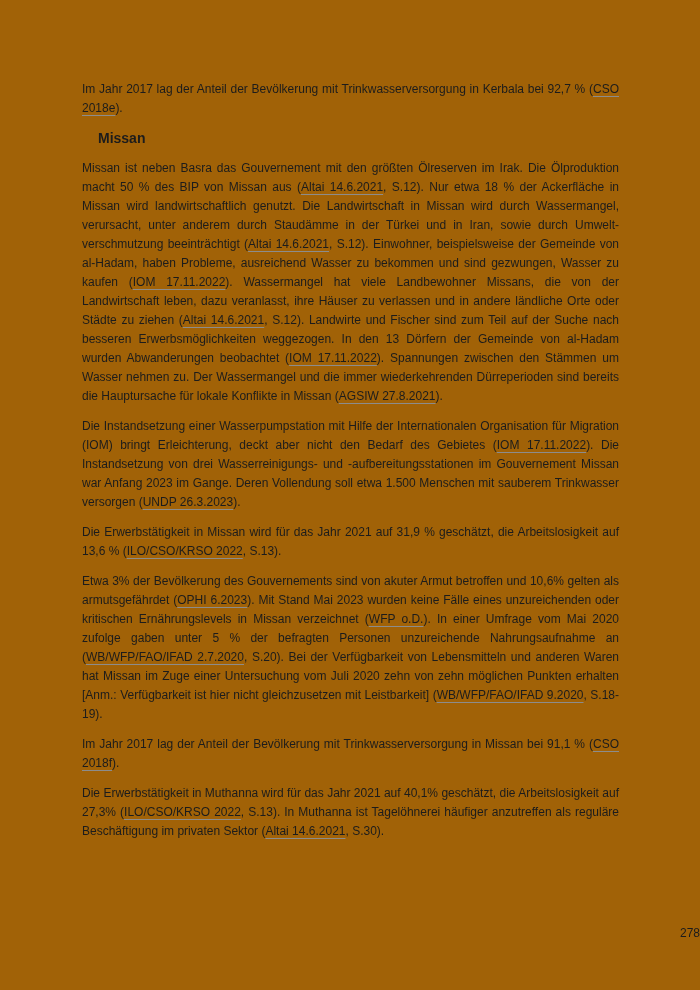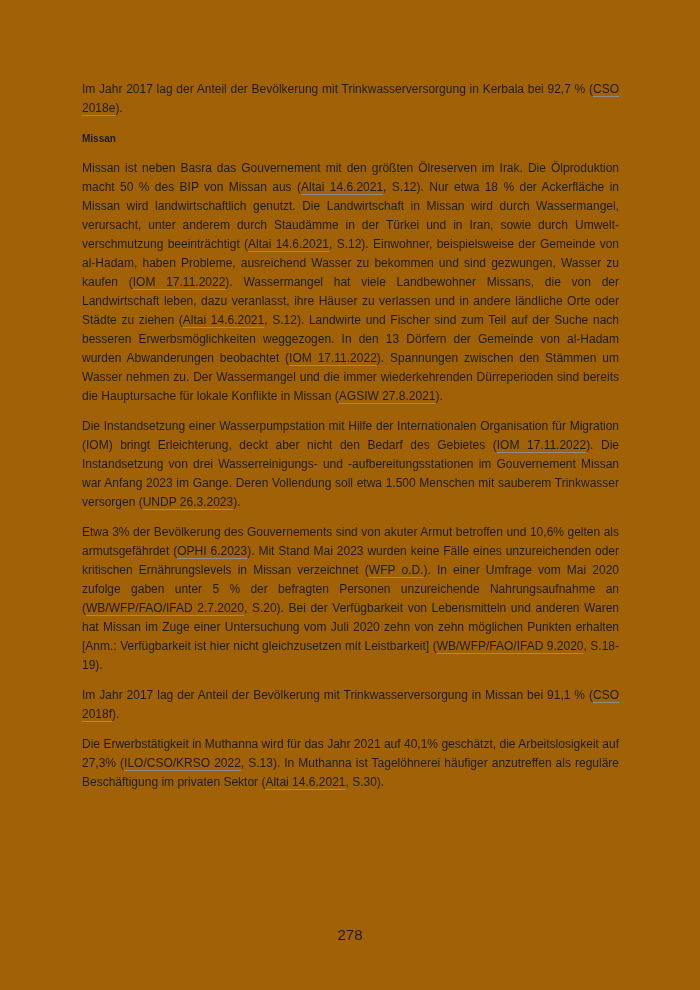--- a/index.html
+++ b/index.html
@@ -24,51 +24,52 @@
     font-size: 12px;
     line-height: 19px;
     text-align: justify;
   }
   .para {
     margin: 0 0 11px 0;
     hyphens: manual;
     -webkit-hyphens: manual;
   }
   .heading {
-    font-size: 10px;
+    font-size: 14px;
     font-weight: bold;
-    margin: 0 0 11px 0;
+    margin: 0 0 11px 16px;
     line-height: 19px;
     text-align: left;
   }
   .citation {
     color: inherit;
     text-decoration: underline;
     text-decoration-color: #8c8c8c;
     text-decoration-thickness: 1px;
     text-underline-offset: 3px;
     cursor: pointer;
   }
   .page-number {
     position: absolute;
     left: 0;
     top: 926px;
     width: 100%;
-    text-align: center;
-    font-size: 15px;
+    text-align: right;
+    font-size: 12px;
     color: #1c1c1c;
   }
 </style>
 </head>
 <body>
 
 <div class="page">
   <main class="content">
       <p class="para"><span>Im Jahr 2017 lag der Anteil der Bevölkerung mit Trinkwasserversorgung in Kerbala bei 92,7 % (</span><a class="citation">CSO 2018e</a><span>).</span></p>
       <h2 class="heading">Missan</h2>
       <p class="para"><span>Missan ist neben Basra das Gouvernement mit den größten Ölreserven im Irak. Die Ölproduktion macht 50 % des BIP von Missan aus (</span><a class="citation">Altai 14.6.2021</a><span>, S.12). Nur etwa 18 % der Ackerfläche in Missan wird landwirtschaftlich genutzt. Die Landwirtschaft in Missan wird durch Wassermangel, verursacht, unter anderem durch Staudämme in der Türkei und in Iran, sowie durch Umwelt­verschmutzung beeinträchtigt (</span><a class="citation">Altai 14.6.2021</a><span>, S.12). Einwohner, beispielsweise der Gemeinde von al-Hadam, haben Probleme, ausreichend Wasser zu bekommen und sind gezwungen, Was­ser zu kaufen (</span><a class="citation">IOM 17.11.2022</a><span>). Wassermangel hat viele Landbewohner Missans, die von der Landwirtschaft leben, dazu veranlasst, ihre Häuser zu verlassen und in andere ländliche Orte oder Städte zu ziehen (</span><a class="citation">Altai 14.6.2021</a><span>, S.12). Landwirte und Fischer sind zum Teil auf der Suche nach besseren Erwerbsmöglichkeiten weggezogen. In den 13 Dörfern der Gemeinde von al-Hadam wurden Abwanderungen beobachtet (</span><a class="citation">IOM 17.11.2022</a><span>). Spannungen zwischen den Stämmen um Wasser nehmen zu. Der Wassermangel und die immer wiederkehrenden Dürreperioden sind bereits die Hauptursache für lokale Konflikte in Missan (</span><a class="citation">AGSIW 27.8.2021</a><span>).</span></p>
       <p class="para"><span>Die Instandsetzung einer Wasserpumpstation mit Hilfe der Internationalen Organisation für Migration (IOM) bringt Erleichterung, deckt aber nicht den Bedarf des Gebietes (</span><a class="citation">IOM 17.11.2022</a><span>). Die Instandsetzung von drei Wasserreinigungs- und -aufbereitungsstationen im Gouvernement Missan war Anfang 2023 im Gange. Deren Vollendung soll etwa 1.500 Menschen mit sauberem Trinkwasser versorgen (</span><a class="citation">UNDP 26.3.2023</a><span>).</span></p>
+      <p class="para"><span>Die Erwerbstätigkeit in Missan wird für das Jahr 2021 auf 31,9 % geschätzt, die Arbeitslosigkeit auf 13,6 % (</span><a class="citation">ILO/CSO/KRSO 2022</a><span>, S.13).</span></p>
       <p class="para"><span>Etwa 3% der Bevölkerung des Gouvernements sind von akuter Armut betroffen und 10,6% gelten als armutsgefährdet (</span><a class="citation">OPHI 6.2023</a><span>). Mit Stand Mai 2023 wurden keine Fälle eines unzureichen­den oder kritischen Ernährungslevels in Missan verzeichnet (</span><a class="citation">WFP o.D.</a><span>). In einer Umfrage vom Mai 2020 zufolge gaben unter 5 % der befragten Personen unzureichende Nahrungsaufnahme an (</span><a class="citation">WB/WFP/FAO/IFAD 2.7.2020</a><span>, S.20). Bei der Verfügbarkeit von Lebensmitteln und anderen Waren hat Missan im Zuge einer Untersuchung vom Juli 2020 zehn von zehn möglichen Punkten erhalten [Anm.: Verfügbarkeit ist hier nicht gleichzusetzen mit Leistbarkeit] (</span><a class="citation">WB/WFP/FAO/IFAD 9.2020</a><span>, S.18-19).</span></p>
       <p class="para"><span>Im Jahr 2017 lag der Anteil der Bevölkerung mit Trinkwasserversorgung in Missan bei 91,1 % (</span><a class="citation">CSO 2018f</a><span>).</span></p>
       <p class="para"><span>Die Erwerbstätigkeit in Muthanna wird für das Jahr 2021 auf 40,1% geschätzt, die Arbeitslosigkeit auf 27,3% (</span><a class="citation">ILO/CSO/KRSO 2022</a><span>, S.13). In Muthanna ist Tagelöhnerei häufiger anzutreffen als reguläre Beschäftigung im privaten Sektor (</span><a class="citation">Altai 14.6.2021</a><span>, S.30).</span></p>
     </main>
   <div class="page-number">278</div>
 </div>
 
 </body></html>

